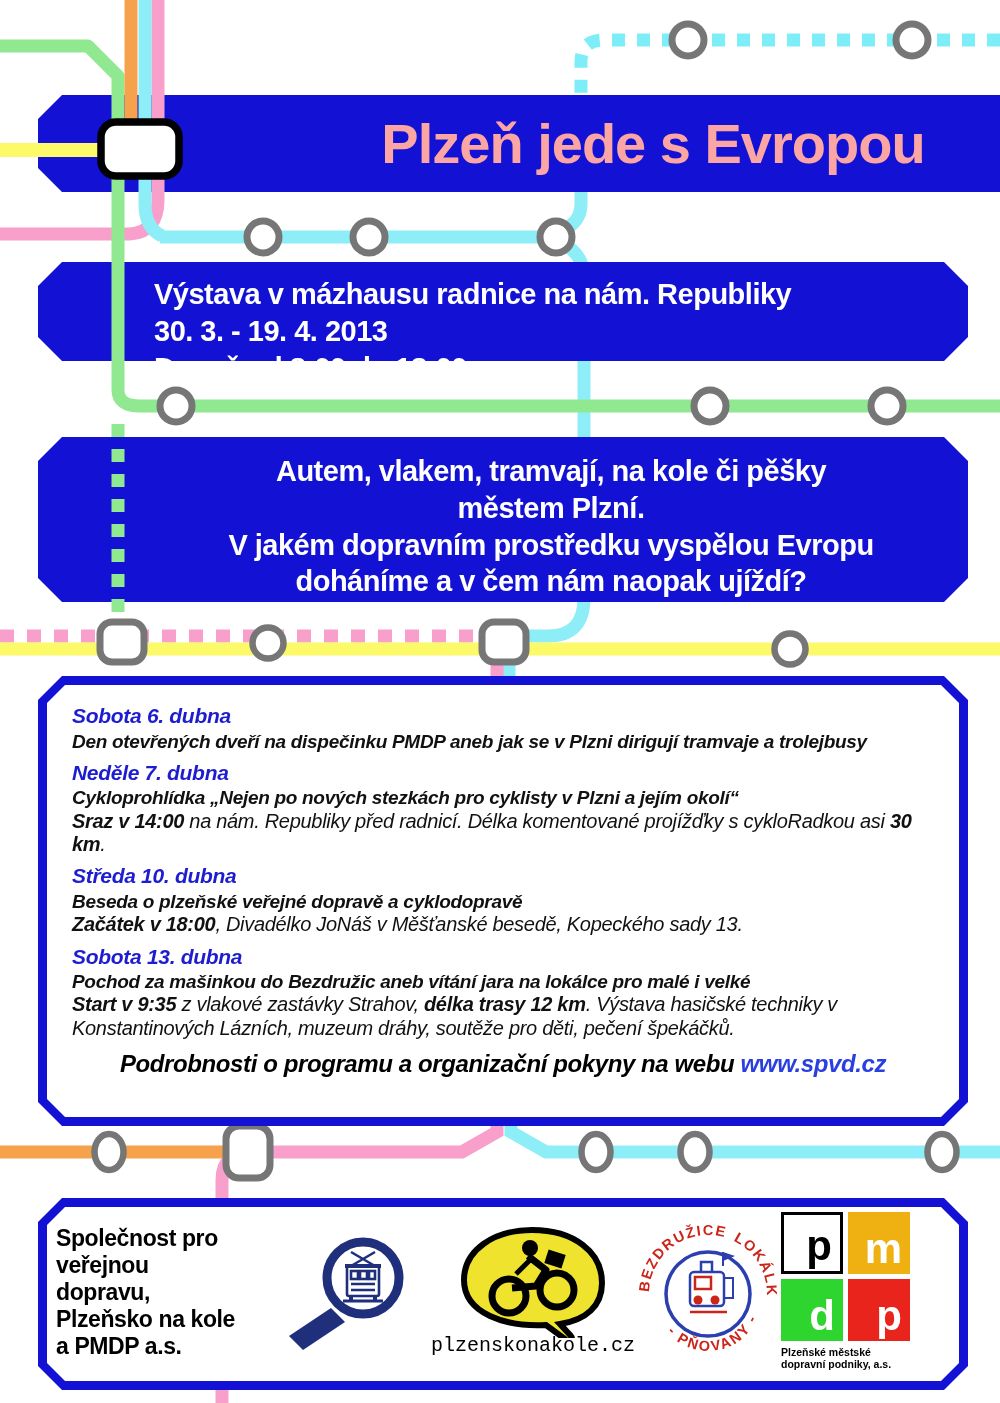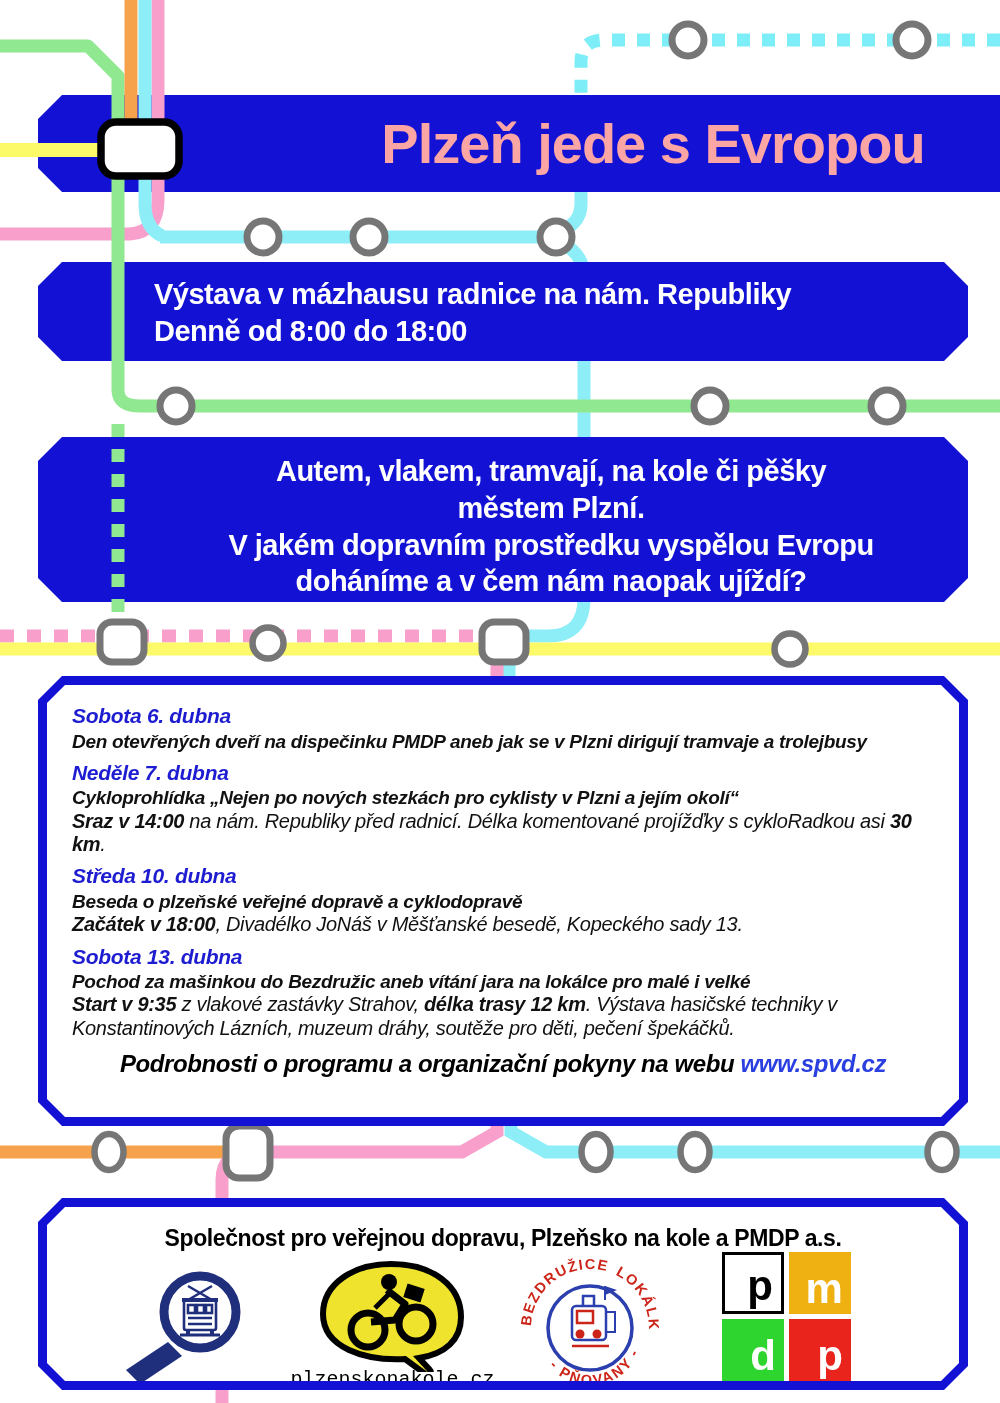--- a/index.html
+++ b/index.html
@@ -30,21 +30,21 @@
         color:#111;font-size:20px;letter-spacing:-0.3px;line-height:1.17;font-style:italic;}
   .event{margin-bottom:8px;}
   .event-date{color:#1d1cd0;font-weight:bold;font-size:21px;margin-bottom:2px;}
   .event-title{font-weight:bold;font-size:19px;letter-spacing:-0.3px;}
   .event-body{font-size:20px;}
   .event-body .b{font-weight:bold;}
   .note{margin-top:10px;text-align:center;font-weight:bold;font-size:24px;letter-spacing:-0.4px;color:#000;}
   .note .link{color:#2a3fe0;}
 
   .footerbox{top:1198px;height:192px;}
-  .footer-content{position:absolute;inset:9px;display:flex;flex-direction:column;align-items:center;}
+  .footer-content{position:absolute;inset:9px;display:flex;flex-direction:row;}
   .footer-title{margin-top:9px;font-weight:bold;font-size:23px;letter-spacing:-0.4px;color:#000;}
   .logos{flex:1;width:100%;display:flex;align-items:center;justify-content:space-evenly;
          padding:0 40px 6px 40px;box-sizing:border-box;}
   .logo{display:flex;flex-direction:column;align-items:center;}
   .bike-caption{font-size:20px;color:#000;margin-top:-4px;font-family:Liberation Mono, monospace;}
 
   
   .pmdp{display:flex;flex-direction:column;align-items:center;}
   .pmdp-grid{display:grid;grid-template-columns:62px 62px;grid-template-rows:62px 62px;gap:5px;}
   .pmdp-sq{position:relative;font-weight:bold;font-size:42px;line-height:1;
@@ -93,20 +93,21 @@
     <ellipse cx="942" cy="1152" rx="14.5" ry="18" fill="#fff" stroke="#767676" stroke-width="6.5"></ellipse>
     <rect x="226" y="1126" width="44" height="52" rx="13" fill="#fff" stroke="#767676" stroke-width="7"></rect>
   </svg>
 
   <div class="octa banner-title">
     <div class="t">Plzeň jede s Evropou</div>
   </div>
 
   <div class="octa banner-exhib">
     <div class="banner-text">Výstava v mázhausu radnice na nám. Republiky</div>
+    <div class="banner-text">30. 3. - 19. 4. 2013</div>
     <div class="banner-text">Denně od 8:00 do 18:00</div>
   </div>
 
   <div class="octa banner-quest">
     <div class="banner-text">Autem, vlakem, tramvají, na kole či pěšky</div>
     <div class="banner-text">městem Plzní.</div>
     <div class="banner-text">V jakém dopravním prostředku vyspělou Evropu</div>
     <div class="banner-text">doháníme a v čem nám naopak ujíždí?</div>
   </div>
 

